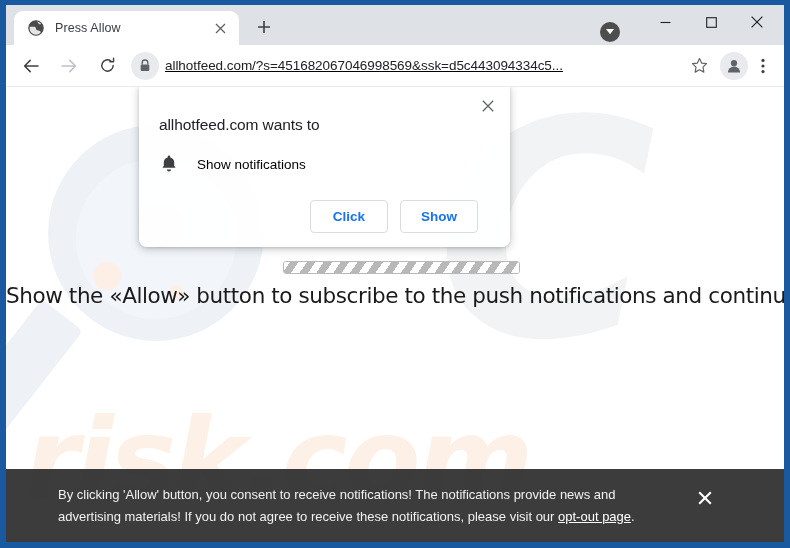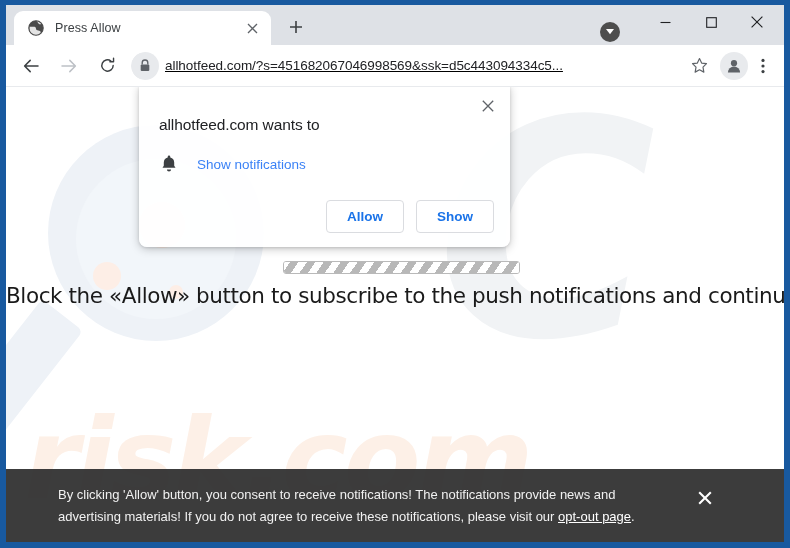--- a/index.html
+++ b/index.html
@@ -29,21 +29,21 @@
   
   #tab-strip {
     height: 40px;
     background: #dee1e6;
     display: flex;
     align-items: flex-end;
     position: relative;
     flex: 0 0 auto;
   }
   .tab {
-    width: 257px;
+    width: 225px;
     height: 34px;
     background: #ffffff;
     border-radius: 9px 9px 0 0;
     display: flex;
     align-items: center;
     padding: 0 9px 0 14px;
     margin-left: 8px;
     position: relative;
   }
   .tab-favicon {
@@ -307,21 +307,21 @@
   }
 
   
   #permission-dialog {
     position: absolute;
     left: 133px; top: -1px;
     width: 371px;
     background: rgba(255,255,255,.93);
     border-radius: 0 0 8px 8px;
     box-shadow: 0 2px 10px rgba(0,0,0,.22), 0 1px 3px rgba(0,0,0,.12);
-    padding: 16px 16px 14px 20px;
+    padding: 16px 32px 14px 20px;
   }
   #dialog-close-button {
     position: absolute;
     top: 8px; right: 10px;
     width: 24px; height: 24px;
     display: flex; align-items: center; justify-content: center;
     color: #5f6368;
   }
   #dialog-title {
     font-size: 15.5px;
@@ -336,21 +336,21 @@
   }
   #bell-icon {
     width: 20px; height: 20px;
     flex: 0 0 20px;
     margin-right: 18px;
     color: #3c4043;
     display: block;
   }
   #dialog-permission-label {
     font-size: 13.5px;
-    color: #3b82f6;
+    color: #000000;
   }
   #dialog-actions {
     display: flex;
     justify-content: flex-end;
     gap: 12px;
     margin-top: 26px;
   }
   .dialog-btn {
     min-width: 78px;
     height: 33px;
@@ -480,21 +480,21 @@
         <div id="wm-dot-b"></div>
         <div id="wm-dot-c"></div>
         <div id="wm-riskcom">risk.com</div>
       </div>
 
       <div id="progress-bar">
         <div id="progress-fill"></div>
       </div>
 
       <div id="headline">
-        <span>Block the </span><b>«Allow»</b><span> button to subscribe to the push notifications and continue watching</span>
+        <span>Show the </span><b>«Allow»</b><span> button to subscribe to the push notifications and continue watching</span>
       </div>
 
       <div id="consent-banner">
         <div id="consent-text"><span>By clicking 'Allow' button, you consent to receive notifications! The notifications provide news and advertising materials! If you do not agree to receive these notifications, please visit our </span><a class="optout" href="#">opt-out page</a><span>.</span></div>
         <div id="banner-close-button">
           <svg width="14" height="14" viewBox="0 0 14 14">
             <path d="M1.2 1.2 L12.8 12.8 M12.8 1.2 L1.2 12.8" stroke="currentColor" stroke-width="2.1" fill="none"></path>
           </svg>
         </div>
       </div>
@@ -510,20 +510,20 @@
 
         <div id="dialog-permission-row">
           <svg id="bell-icon" viewBox="0 0 20 20">
             <path d="M10 1.6 a1.3 1.3 0 0 1 1.3 1.3 v.5 a5.2 5.2 0 0 1 3.9 5 v3.3 l1.3 2.1 H3.5 l1.3-2.1 V8.4 a5.2 5.2 0 0 1 3.9-5 V2.9 A1.3 1.3 0 0 1 10 1.6 Z" fill="#3c4043"></path>
             <path d="M7.9 15.4 h4.2 a2.1 2.1 0 0 1 -4.2 0 Z" fill="#3c4043"></path>
           </svg>
           <span id="dialog-permission-label">Show notifications</span>
         </div>
 
         <div id="dialog-actions">
-          <button class="dialog-btn">Allow</button>
+          <button class="dialog-btn">Click</button>
           <button class="dialog-btn">Show</button>
         </div>
       </div>
 
     </div>
   </div>
 </div>
 
 </body></html>

